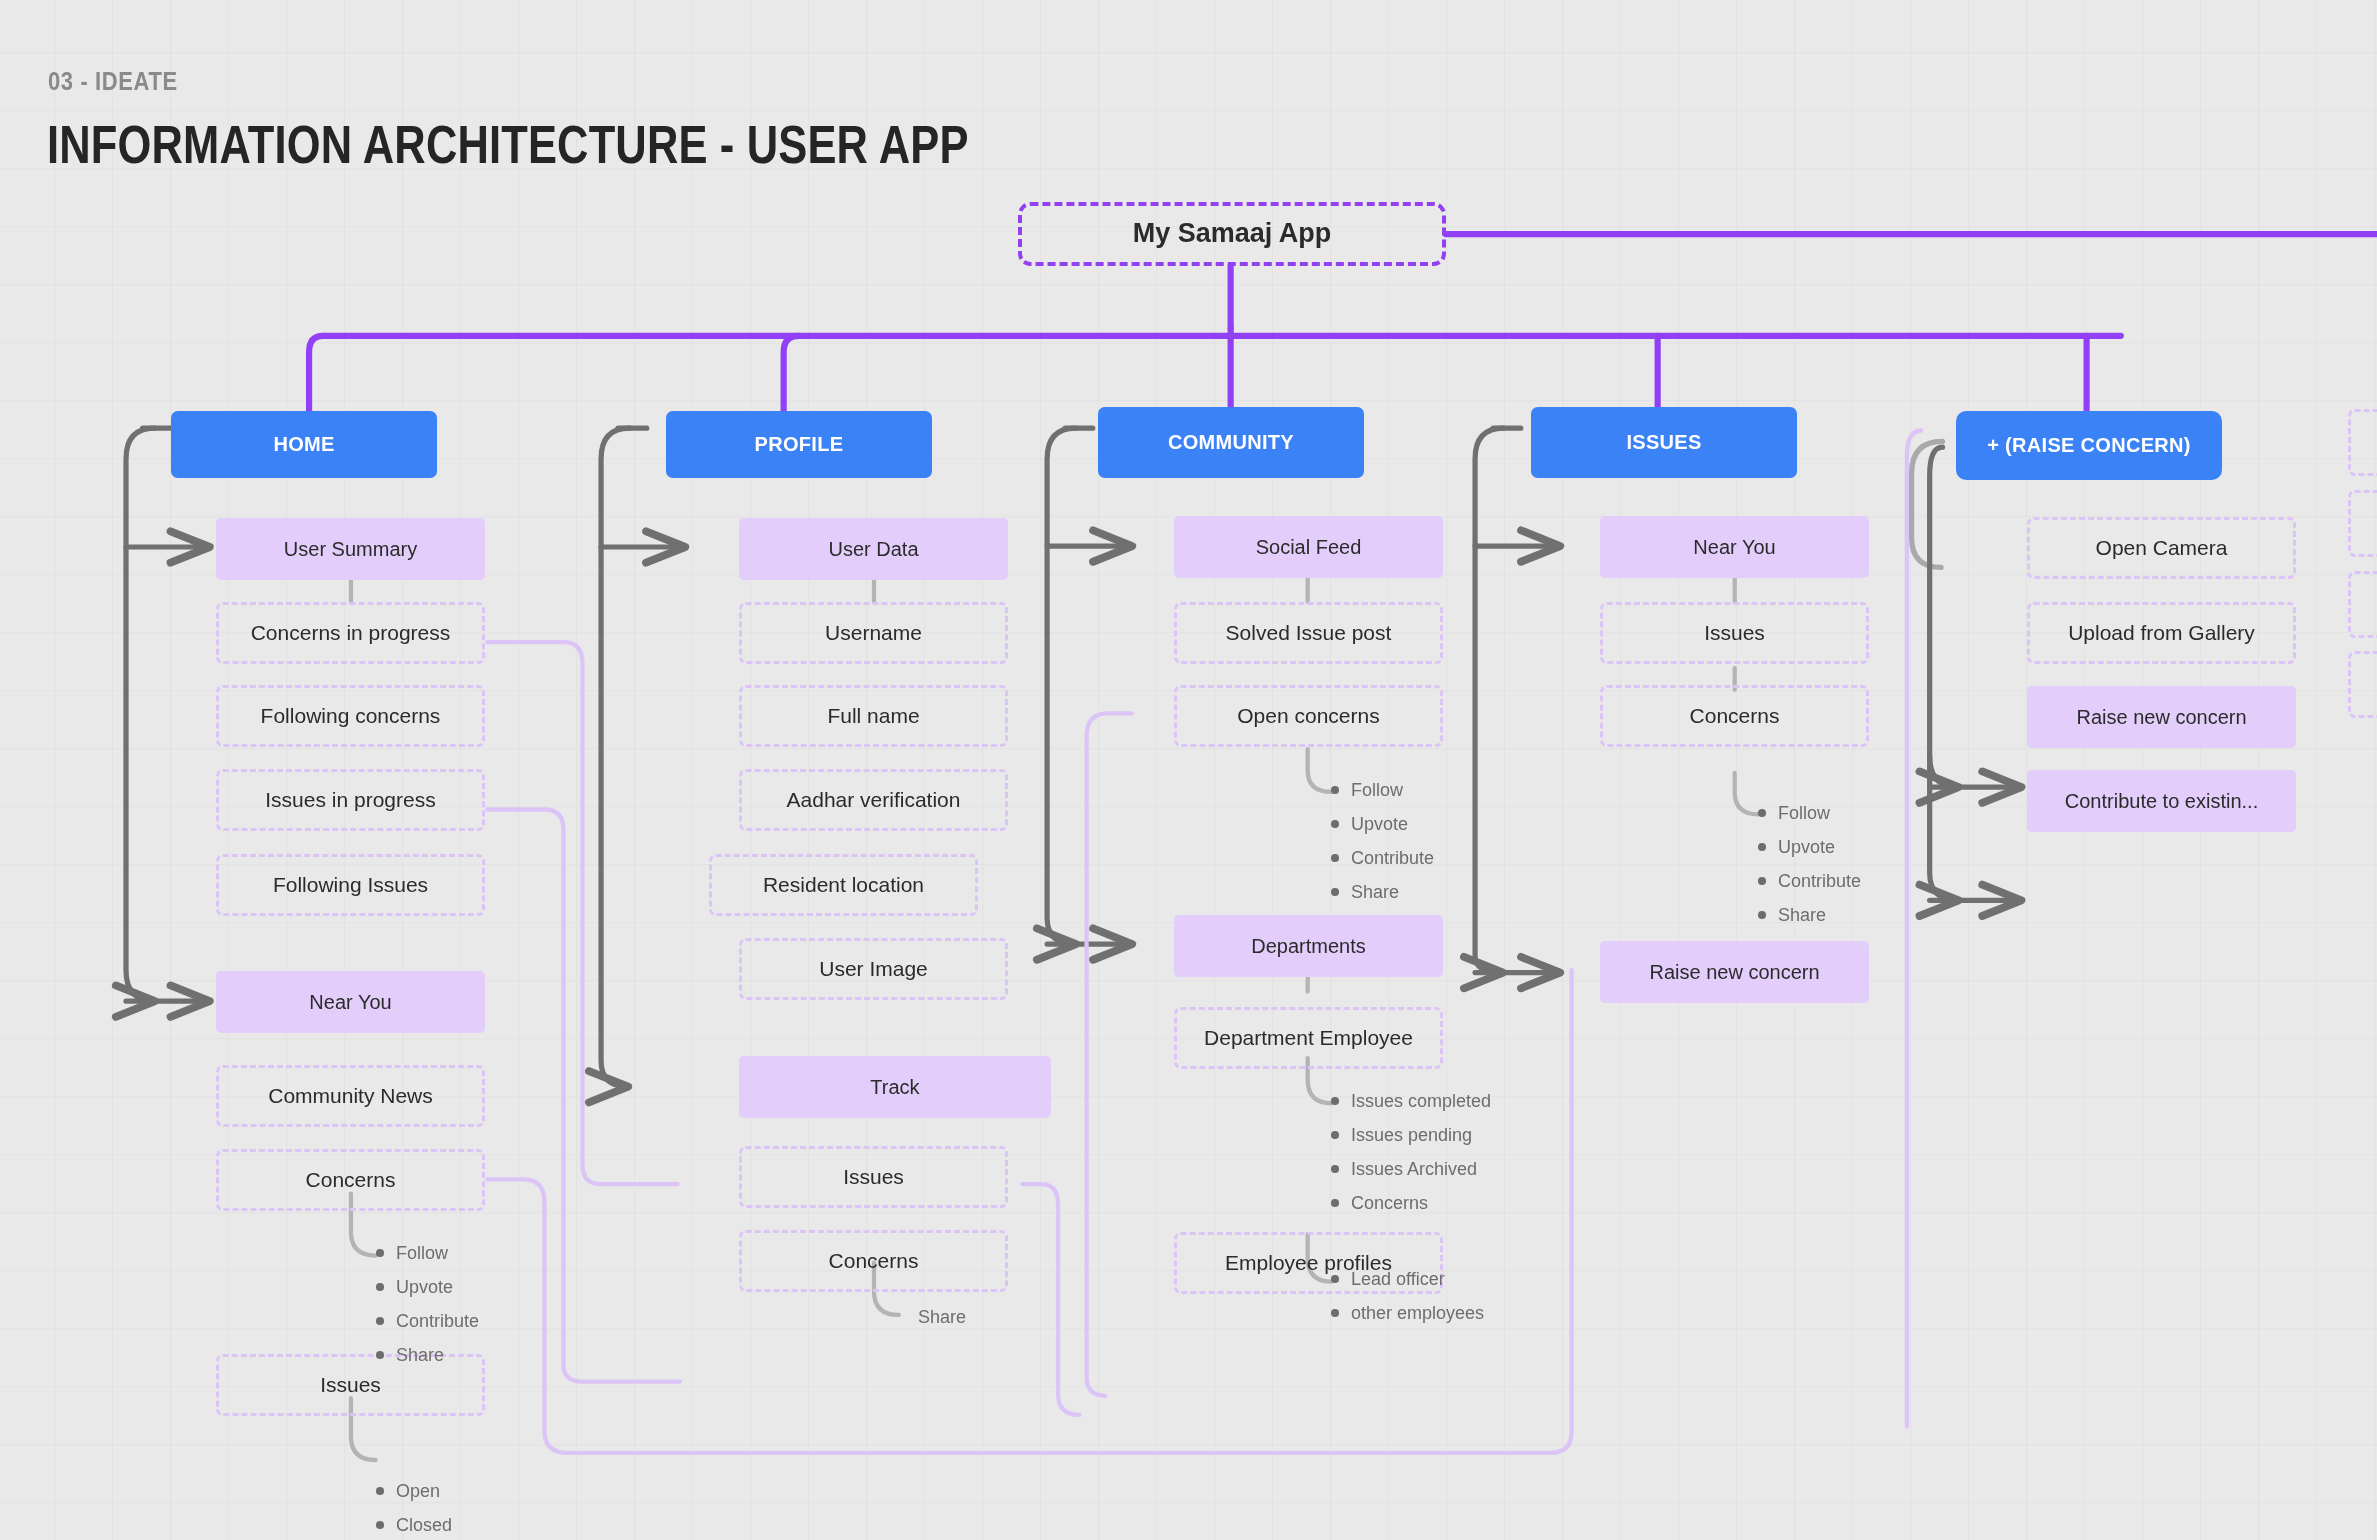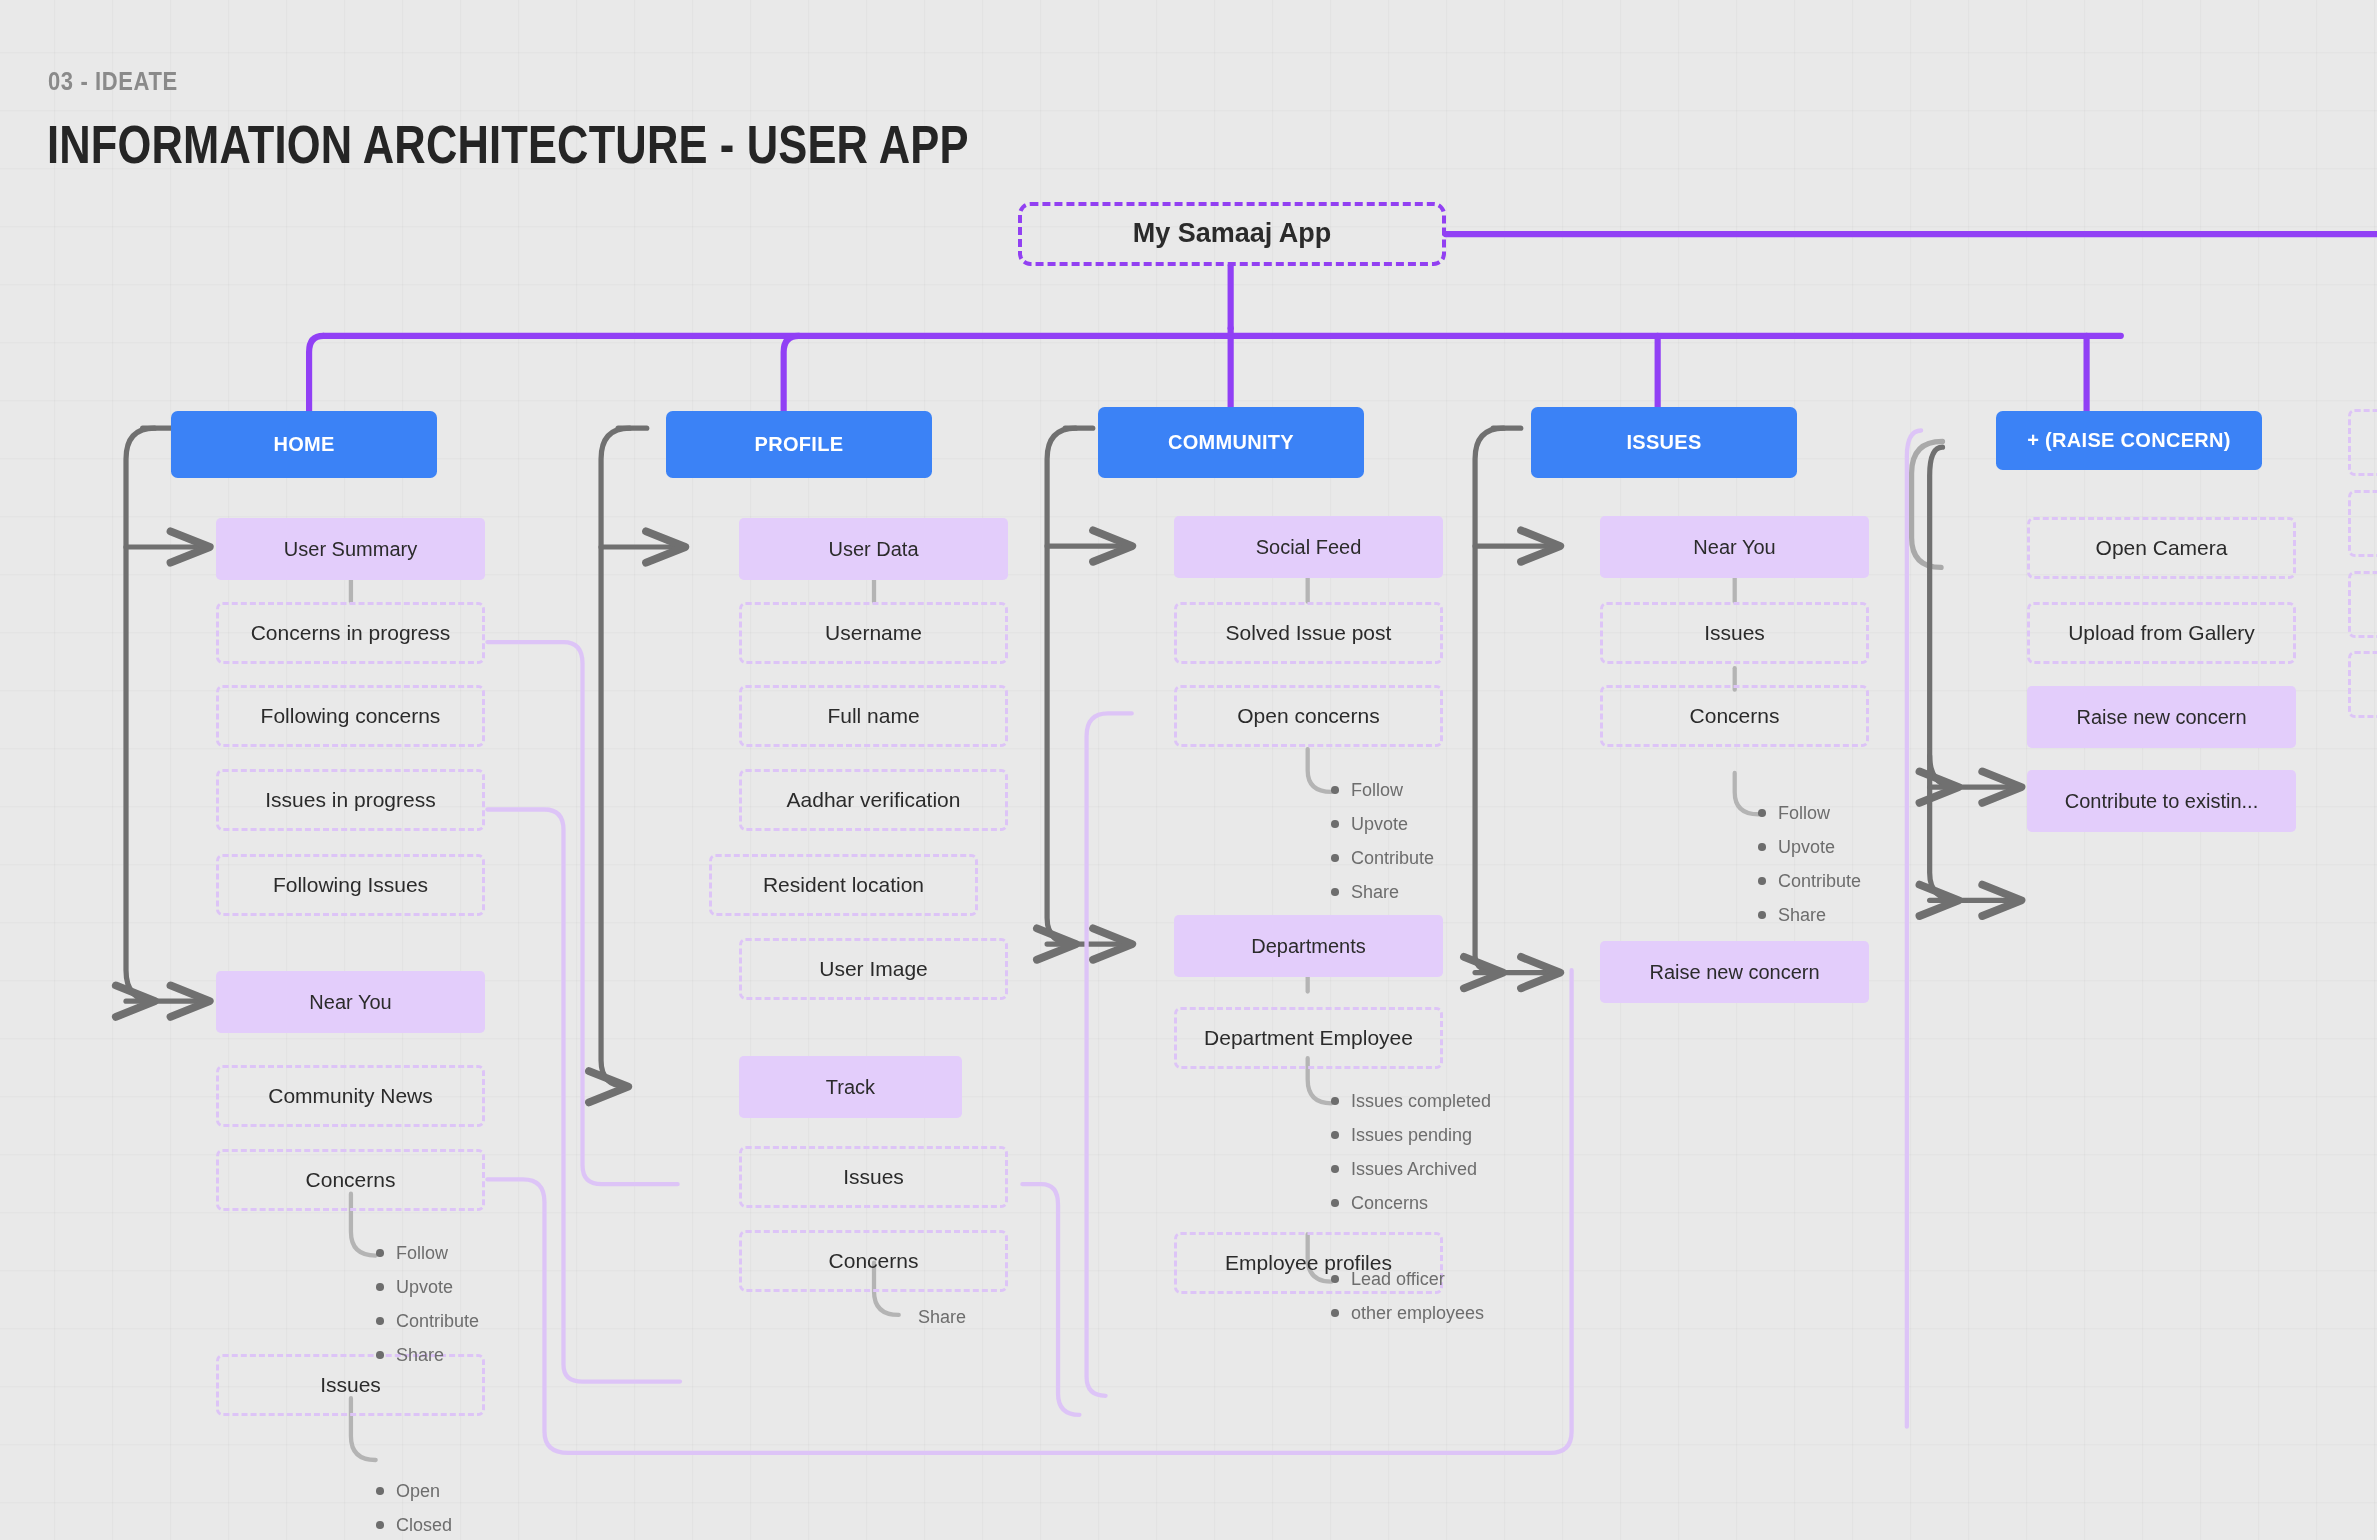--- a/index.html
+++ b/index.html
@@ -189,21 +189,21 @@
 
 <div class="eyebrow">03 - IDEATE</div>
 <div class="maintitle">INFORMATION ARCHITECTURE - USER APP</div>
 
 <div class="node root" style="left:1018px;top:202px;width:428px;height:64px;">My Samaaj App</div>
 
 <div class="node cat" style="left:171px;top:411px;width:266px;height:67px;">HOME</div>
 <div class="node cat" style="left:666px;top:411px;width:266px;height:67px;">PROFILE</div>
 <div class="node cat" style="left:1098px;top:407px;width:266px;height:71px;">COMMUNITY</div>
 <div class="node cat" style="left:1531px;top:407px;width:266px;height:71px;">ISSUES</div>
-<div class="node cat" style="left:1996px;top:411px;width:266px;height:59px;">+ (RAISE CONCERN)</div>
+<div class="node cat" style="left:1956px;top:411px;width:266px;height:69px;border-radius:10px;">+ (RAISE CONCERN)</div>
 
 <div class="node solid" style="left:216px;top:518px;width:269px;height:62px;">User Summary</div>
 <div class="node dashed" style="left:216px;top:602px;width:269px;height:62px;">Concerns in progress</div>
 <div class="node dashed" style="left:216px;top:685px;width:269px;height:62px;">Following concerns</div>
 <div class="node dashed" style="left:216px;top:769px;width:269px;height:62px;">Issues in progress</div>
 <div class="node dashed" style="left:216px;top:854px;width:269px;height:62px;">Following Issues</div>
 <div class="node solid" style="left:216px;top:971px;width:269px;height:62px;">Near You</div>
 <div class="node dashed" style="left:216px;top:1065px;width:269px;height:62px;">Community News</div>
 <div class="node dashed" style="left:216px;top:1149px;width:269px;height:62px;">Concerns</div>
 <div class="node dashed" style="left:216px;top:1354px;width:269px;height:62px;">Issues</div>
@@ -236,21 +236,21 @@
       <span>Closed</span>
     </div>
 </div>
 
 <div class="node solid" style="left:739px;top:518px;width:269px;height:62px;">User Data</div>
 <div class="node dashed" style="left:739px;top:602px;width:269px;height:62px;">Username</div>
 <div class="node dashed" style="left:739px;top:685px;width:269px;height:62px;">Full name</div>
 <div class="node dashed" style="left:739px;top:769px;width:269px;height:62px;">Aadhar verification</div>
 <div class="node dashed" style="left:709px;top:854px;width:269px;height:62px;">Resident location</div>
 <div class="node dashed" style="left:739px;top:938px;width:269px;height:62px;">User Image</div>
-<div class="node solid" style="left:739px;top:1056px;width:223px;height:62px;">Track</div>
+<div class="node solid" style="left:739px;top:1056px;width:312px;height:62px;">Track</div>
 <div class="node dashed" style="left:739px;top:1146px;width:269px;height:62px;">Issues</div>
 <div class="node dashed" style="left:739px;top:1230px;width:269px;height:62px;">Concerns</div>
 
 <div class="leafgroup" style="left:898px;top:1300px;">
   <div>
       <span class="nobullet"></span>
       <span>Share</span>
     </div>
 </div>
 

